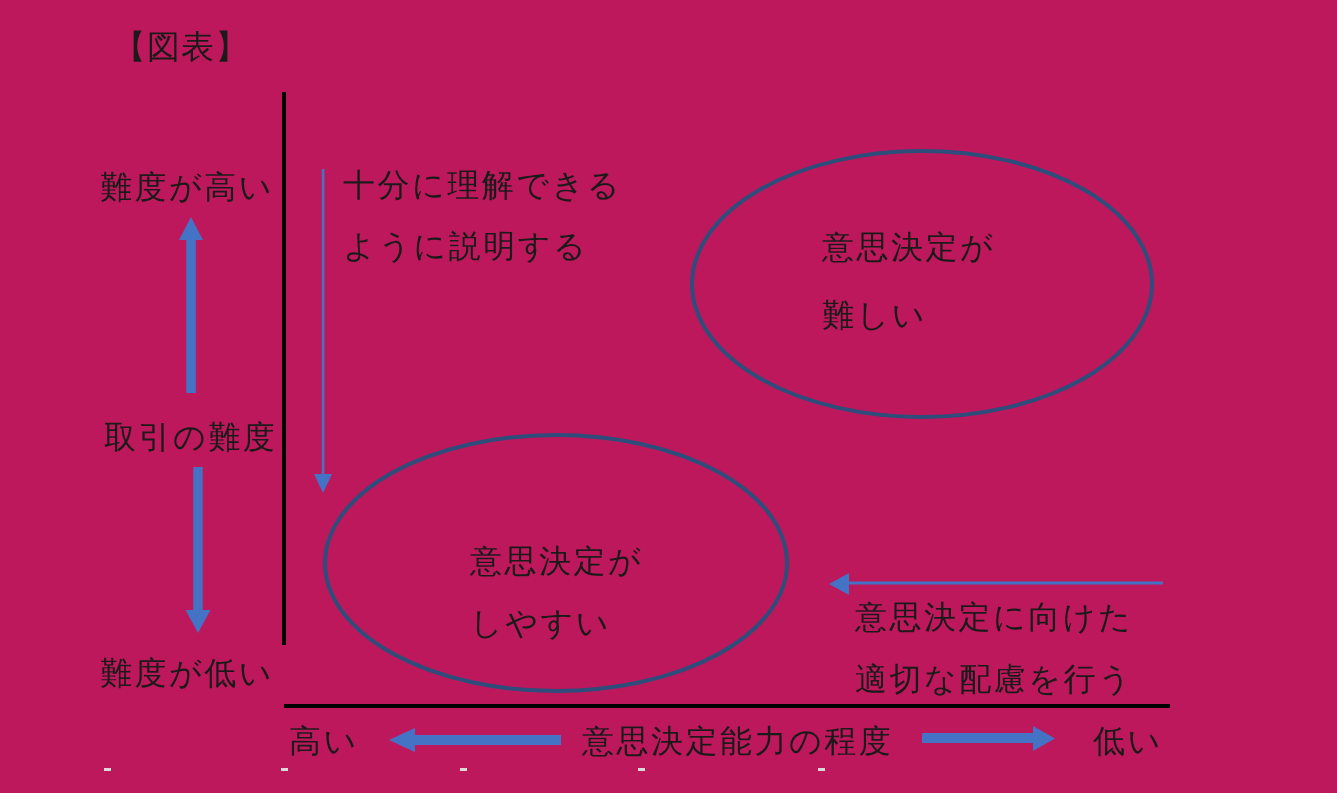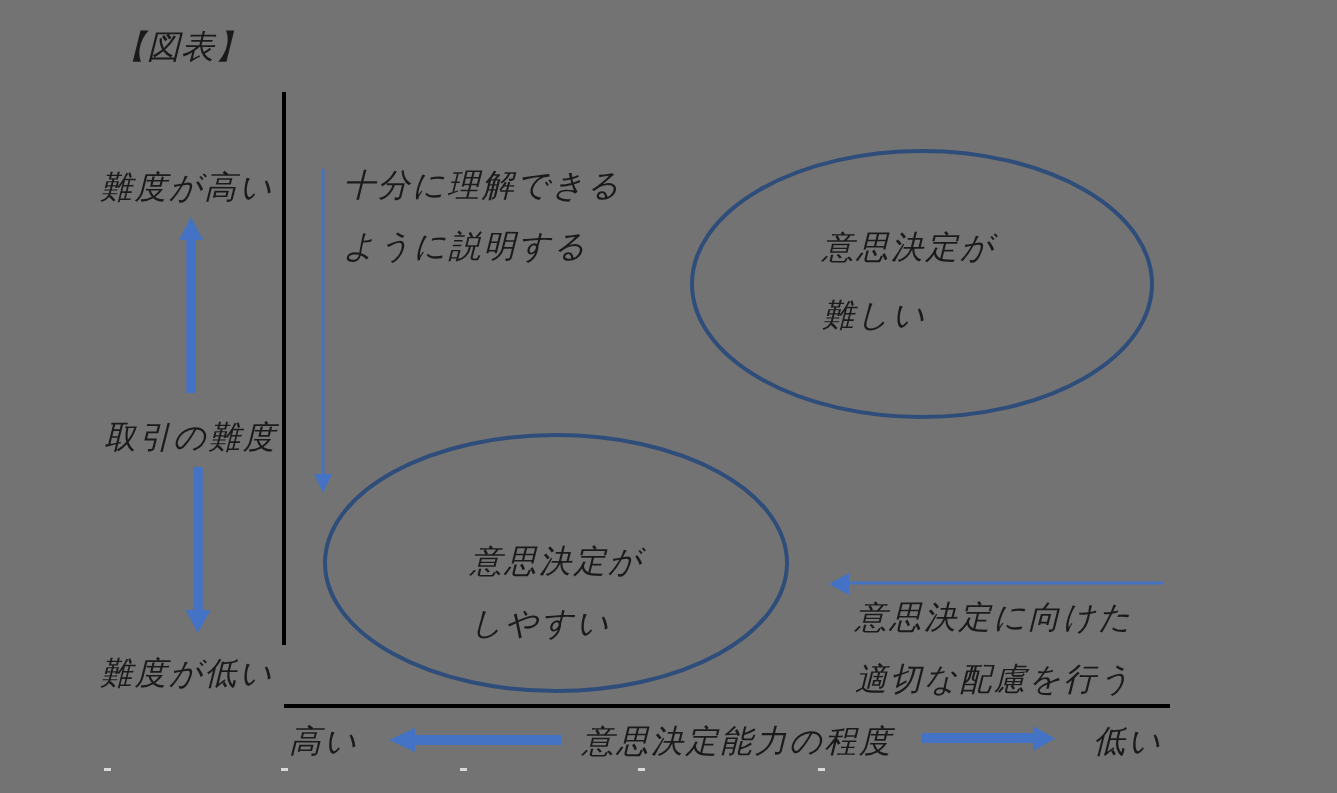--- a/index.html
+++ b/index.html
@@ -4,24 +4,23 @@
 <style>
   html, body {
     margin: 0;
     padding: 0;
     background: #ffffff;
   }
   .stage {
     position: relative;
     width: 1337px;
     height: 793px;
-    background: #737373;
+    background: #be185d;
     overflow: hidden;
     font-family: "Liberation Sans", sans-serif;
-    font-style: italic;
   }
   svg { display: block; }
   .t {
     fill: #1a1a1a;
     font-family: "Liberation Sans", sans-serif;
     font-size: 32px;
     letter-spacing: 2.5px;
     font-weight: 400;
   }
   .title {

